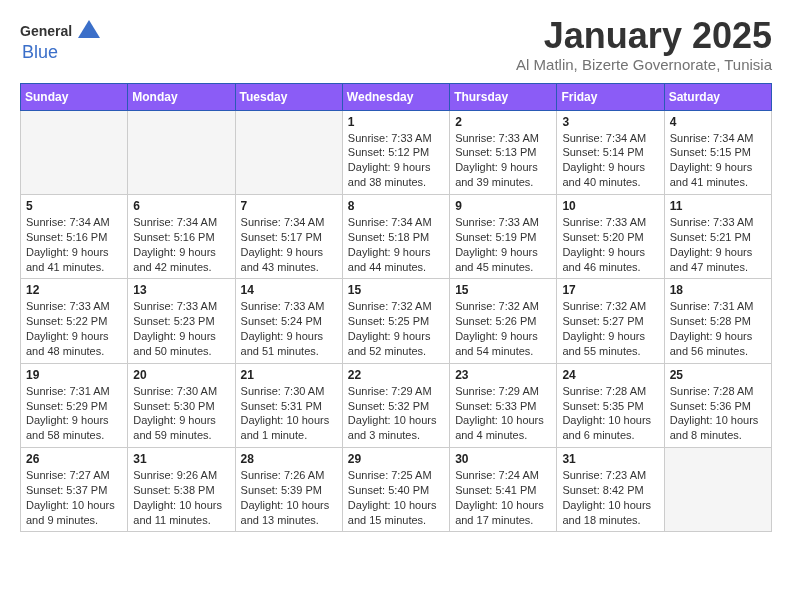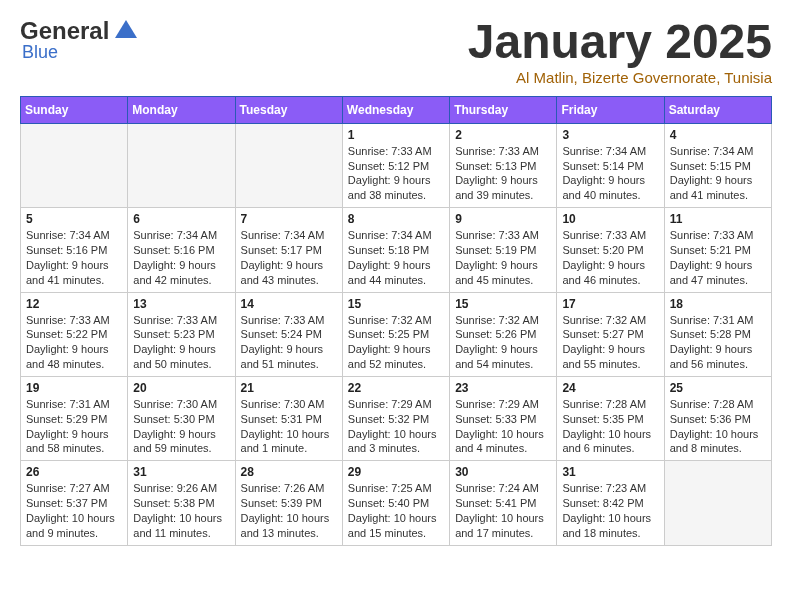--- a/index.html
+++ b/index.html
@@ -18,46 +18,46 @@
       display: flex;
       align-items: flex-start;
       justify-content: space-between;
       margin-bottom: 10px;
     }
     .logo {
       display: flex;
       align-items: center;
     }
     .logo-text-general {
-      font-size: 24px;
+      font-size: 14px;
       font-weight: bold;
       color: #333;
     }
     .logo-text-blue {
       font-size: 18px;
       font-weight: normal;
       color: #3b6fc9;
     }
     .logo-icon {
       width: 30px;
       height: 30px;
       margin-left: 2px;
     }
     .title-block {
       text-align: right;
     }
     .calendar-title {
-      font-size: 48px;
+      font-size: 36px;
       font-weight: bold;
       color: #333;
       line-height: 1.1;
     }
     .calendar-subtitle {
       font-size: 15px;
-      color: #a16207;
+      color: #737373;
     }
     .calendar {
       width: 100%;
       border-collapse: collapse;
     }
     .calendar th {
       background-color: #8b5cf6;
       color: #fff;
       font-size: 12px;
       font-weight: bold;

